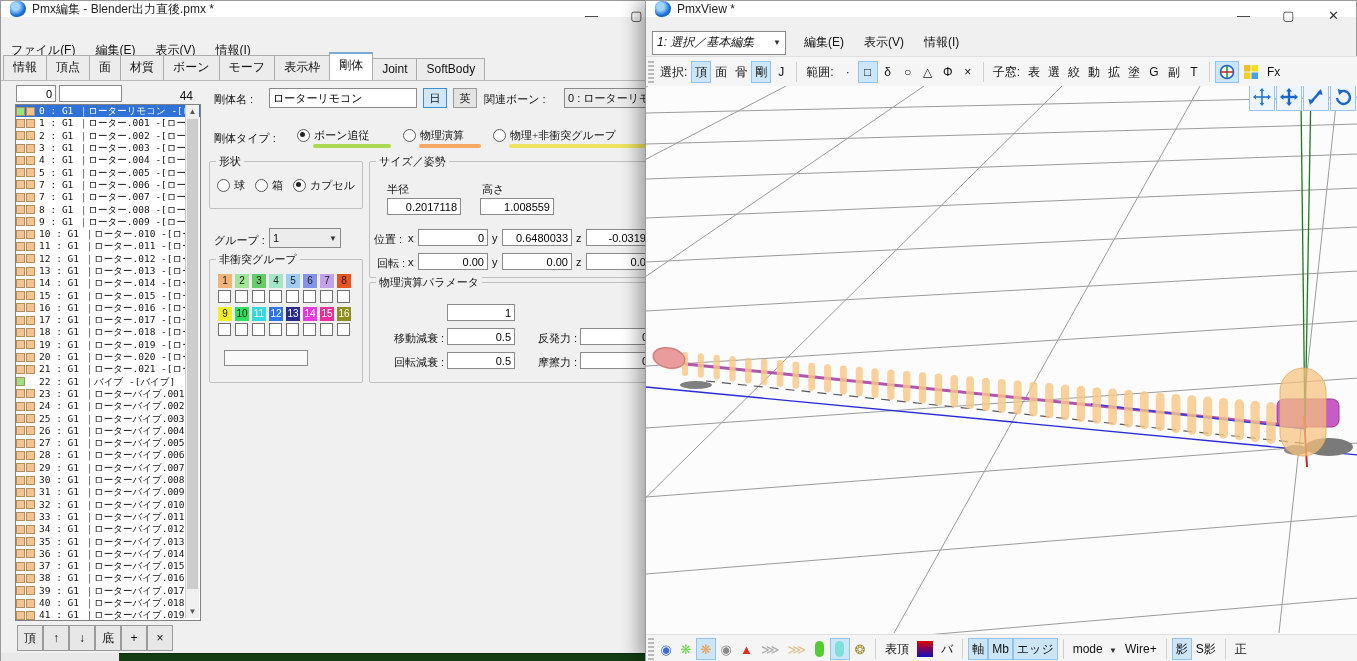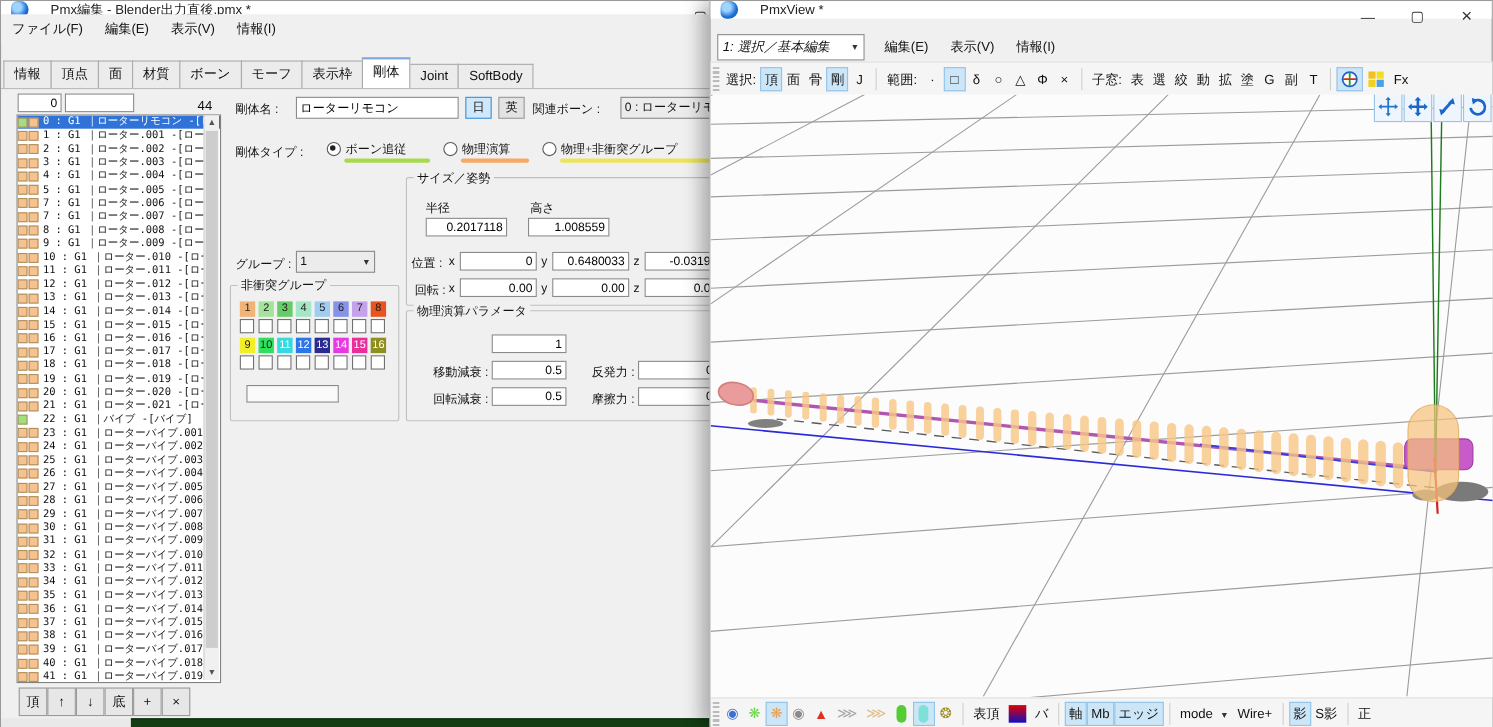--- a/index.html
+++ b/index.html
@@ -1,20 +1,20 @@
 <!DOCTYPE html>
 <html><head>
 <meta charset="utf-8">
 <style>
   html,body{margin:0;padding:0;background:#4a4a4a;}
   #stage{position:relative;width:1357px;height:661px;overflow:hidden;background:#f0f0f0;
          font-family:"Liberation Sans","DejaVu Sans",sans-serif;font-size:12px;color:#111;}
   .abs{position:absolute;}
   .win{position:absolute;background:#f0f0f0;border:1px solid #9a9a9a;box-sizing:border-box;}
-  .titlebar{position:absolute;left:0;top:0;right:0;height:16px;background:#ffffff;display:flex;align-items:center;gap:14px;}
+  .titlebar{position:absolute;left:0;top:0;right:0;height:16px;background:#ffffff;display:flex;align-items:center;}
   .apptitle{font-size:12px;color:#222;margin-left:6px;white-space:nowrap;}
   .appicon{width:16px;height:16px;margin-left:9px;border-radius:45% 55% 60% 40%;
            background:radial-gradient(circle at 35% 35%,#9fd4ff 0 25%,#1d6fd6 60%,#0a4aa0 100%);}
   .winbtns{position:absolute;right:0;top:0;height:28px;display:flex;}
   .wbtn{width:45px;height:28px;display:flex;align-items:center;justify-content:center;color:#333;font-size:13px;}
   .menubar{position:absolute;display:flex;align-items:center;gap:0;background:#f0f0f0;}
   .menuitem{padding:4px 10px;color:#111;}
   .tabstrip{position:absolute;display:flex;align-items:flex-end;}
   .tab{padding:3px 9px 4px 9px;border:1px solid #ababab;border-bottom:none;background:#ececec;
        margin-right:-1px;font-size:12px;position:relative;bottom:0;}
@@ -68,21 +68,21 @@
 
   <div class="win" id="pmx-edit" style="left:0;top:0;width:660px;height:661px;">
     <div class="titlebar">
       <div class="appicon"></div>
       <div class="apptitle">Pmx編集 - Blender出力直後.pmx *</div>
       <div class="winbtns">
         <div class="wbtn">—</div>
         <div class="wbtn">▢</div>
       </div>
     </div>
-    <div class="menubar" id="le-menu" style="left:0;top:12px;width:660px;height:27px;">
+    <div class="menubar" id="le-menu" style="left:0;top:36px;width:660px;height:27px;">
         <div class="menuitem">ファイル(F)</div>
         <div class="menuitem">編集(E)</div>
         <div class="menuitem">表示(V)</div>
         <div class="menuitem">情報(I)</div>
       </div>
     <div class="tabstrip" id="le-tabs" style="left:2px;top:56px;width:656px;height:23px;">
         <div class="tab">情報</div>
         <div class="tab">頂点</div>
         <div class="tab">面</div>
         <div class="tab">材質</div>
@@ -321,20 +321,37 @@
 
     <div class="lbl" style="left:213px;top:91px;">剛体名 :</div>
     <input class="tb abs" style="left: 268px; top: 87px; width: 148px; height: 20px;" value="ローターリモコン">
     <div class="abs tb" style="left:422px;top:87px;width:24px;height:20px;background:#cfe8fc;border-color:#3d8fd4;text-align:center;line-height:16px;">日</div>
     <div class="abs tb" style="left:452px;top:87px;width:24px;height:20px;background:#e3e3e3;border-color:#9a9a9a;text-align:center;line-height:16px;">英</div>
     <div class="lbl" style="left:483px;top:91px;">関連ボーン :</div>
     <div class="abs tb" style="left:563px;top:87px;width:97px;height:20px;background:#ececec;line-height:16px;overflow:hidden;">0 : ローターリモコン</div>
 
     <div class="lbl" style="left:213px;top:130px;">剛体タイプ :</div>
 
+    <div class="grpbox" style="left:208px;top:160px;width:152px;height:46px;">
+      <div class="gtitle">形状</div>
+      <div id="shape-radios" style="position:absolute;left:7px;top:16px;display:flex;gap:10px;">
+          <div class="radio">
+            <div class="rdot"></div>
+            <div>球</div>
+          </div>
+          <div class="radio">
+            <div class="rdot"></div>
+            <div>箱</div>
+          </div>
+          <div class="radio">
+            <div class="rdot sel"></div>
+            <div>カプセル</div>
+          </div>
+        </div>
+    </div>
 
     <div class="grpbox" style="left:368px;top:160px;width:292px;height:115px;">
       <div class="gtitle">サイズ／姿勢</div>
       <div class="lbl" style="left:17px;top:20px;">半径</div>
       <div class="lbl" style="left:112px;top:20px;">高さ</div>
       <input class="tb num abs" style="left: 17px; top: 36px; width: 74px; height: 17px;" value="0.2017118">
       <input class="tb num abs" style="left: 110px; top: 36px; width: 74px; height: 17px;" value="1.008559">
       <div class="lbl" style="left:4px;top:70px;">位置 :</div>
       <div class="lbl" style="left:7px;top:94px;">回転 :</div>
       <div id="posrot-fields">

